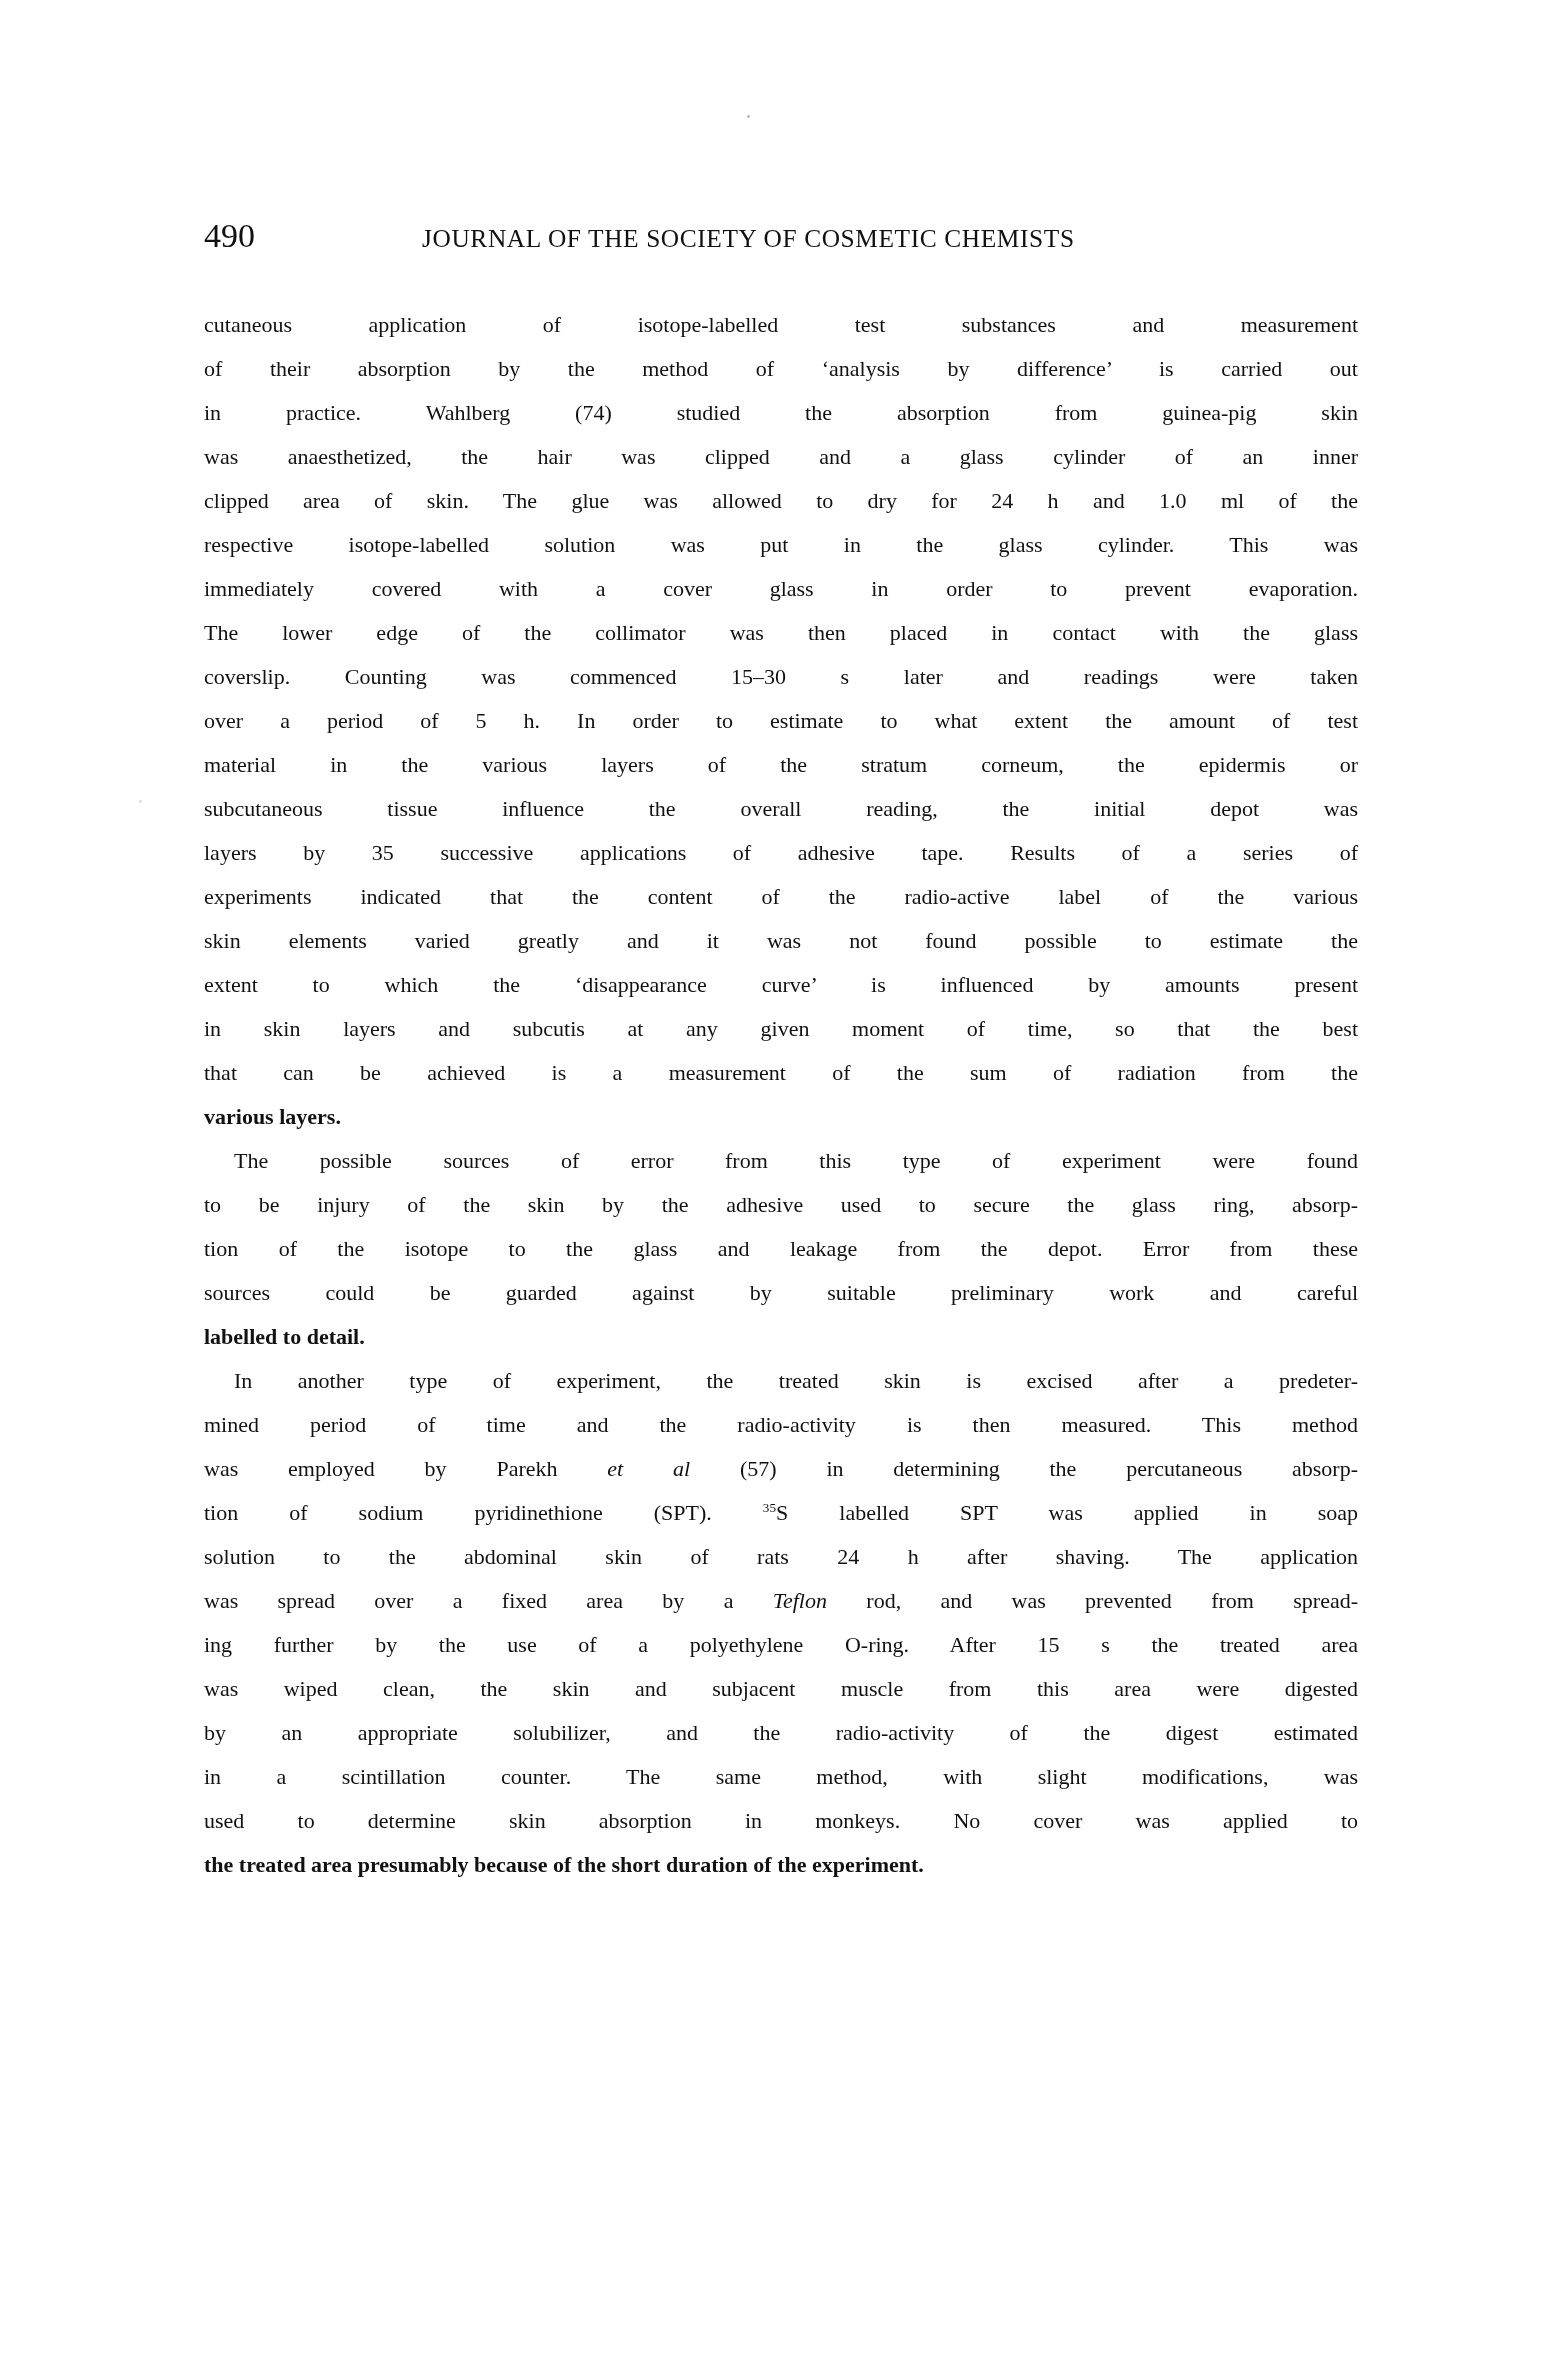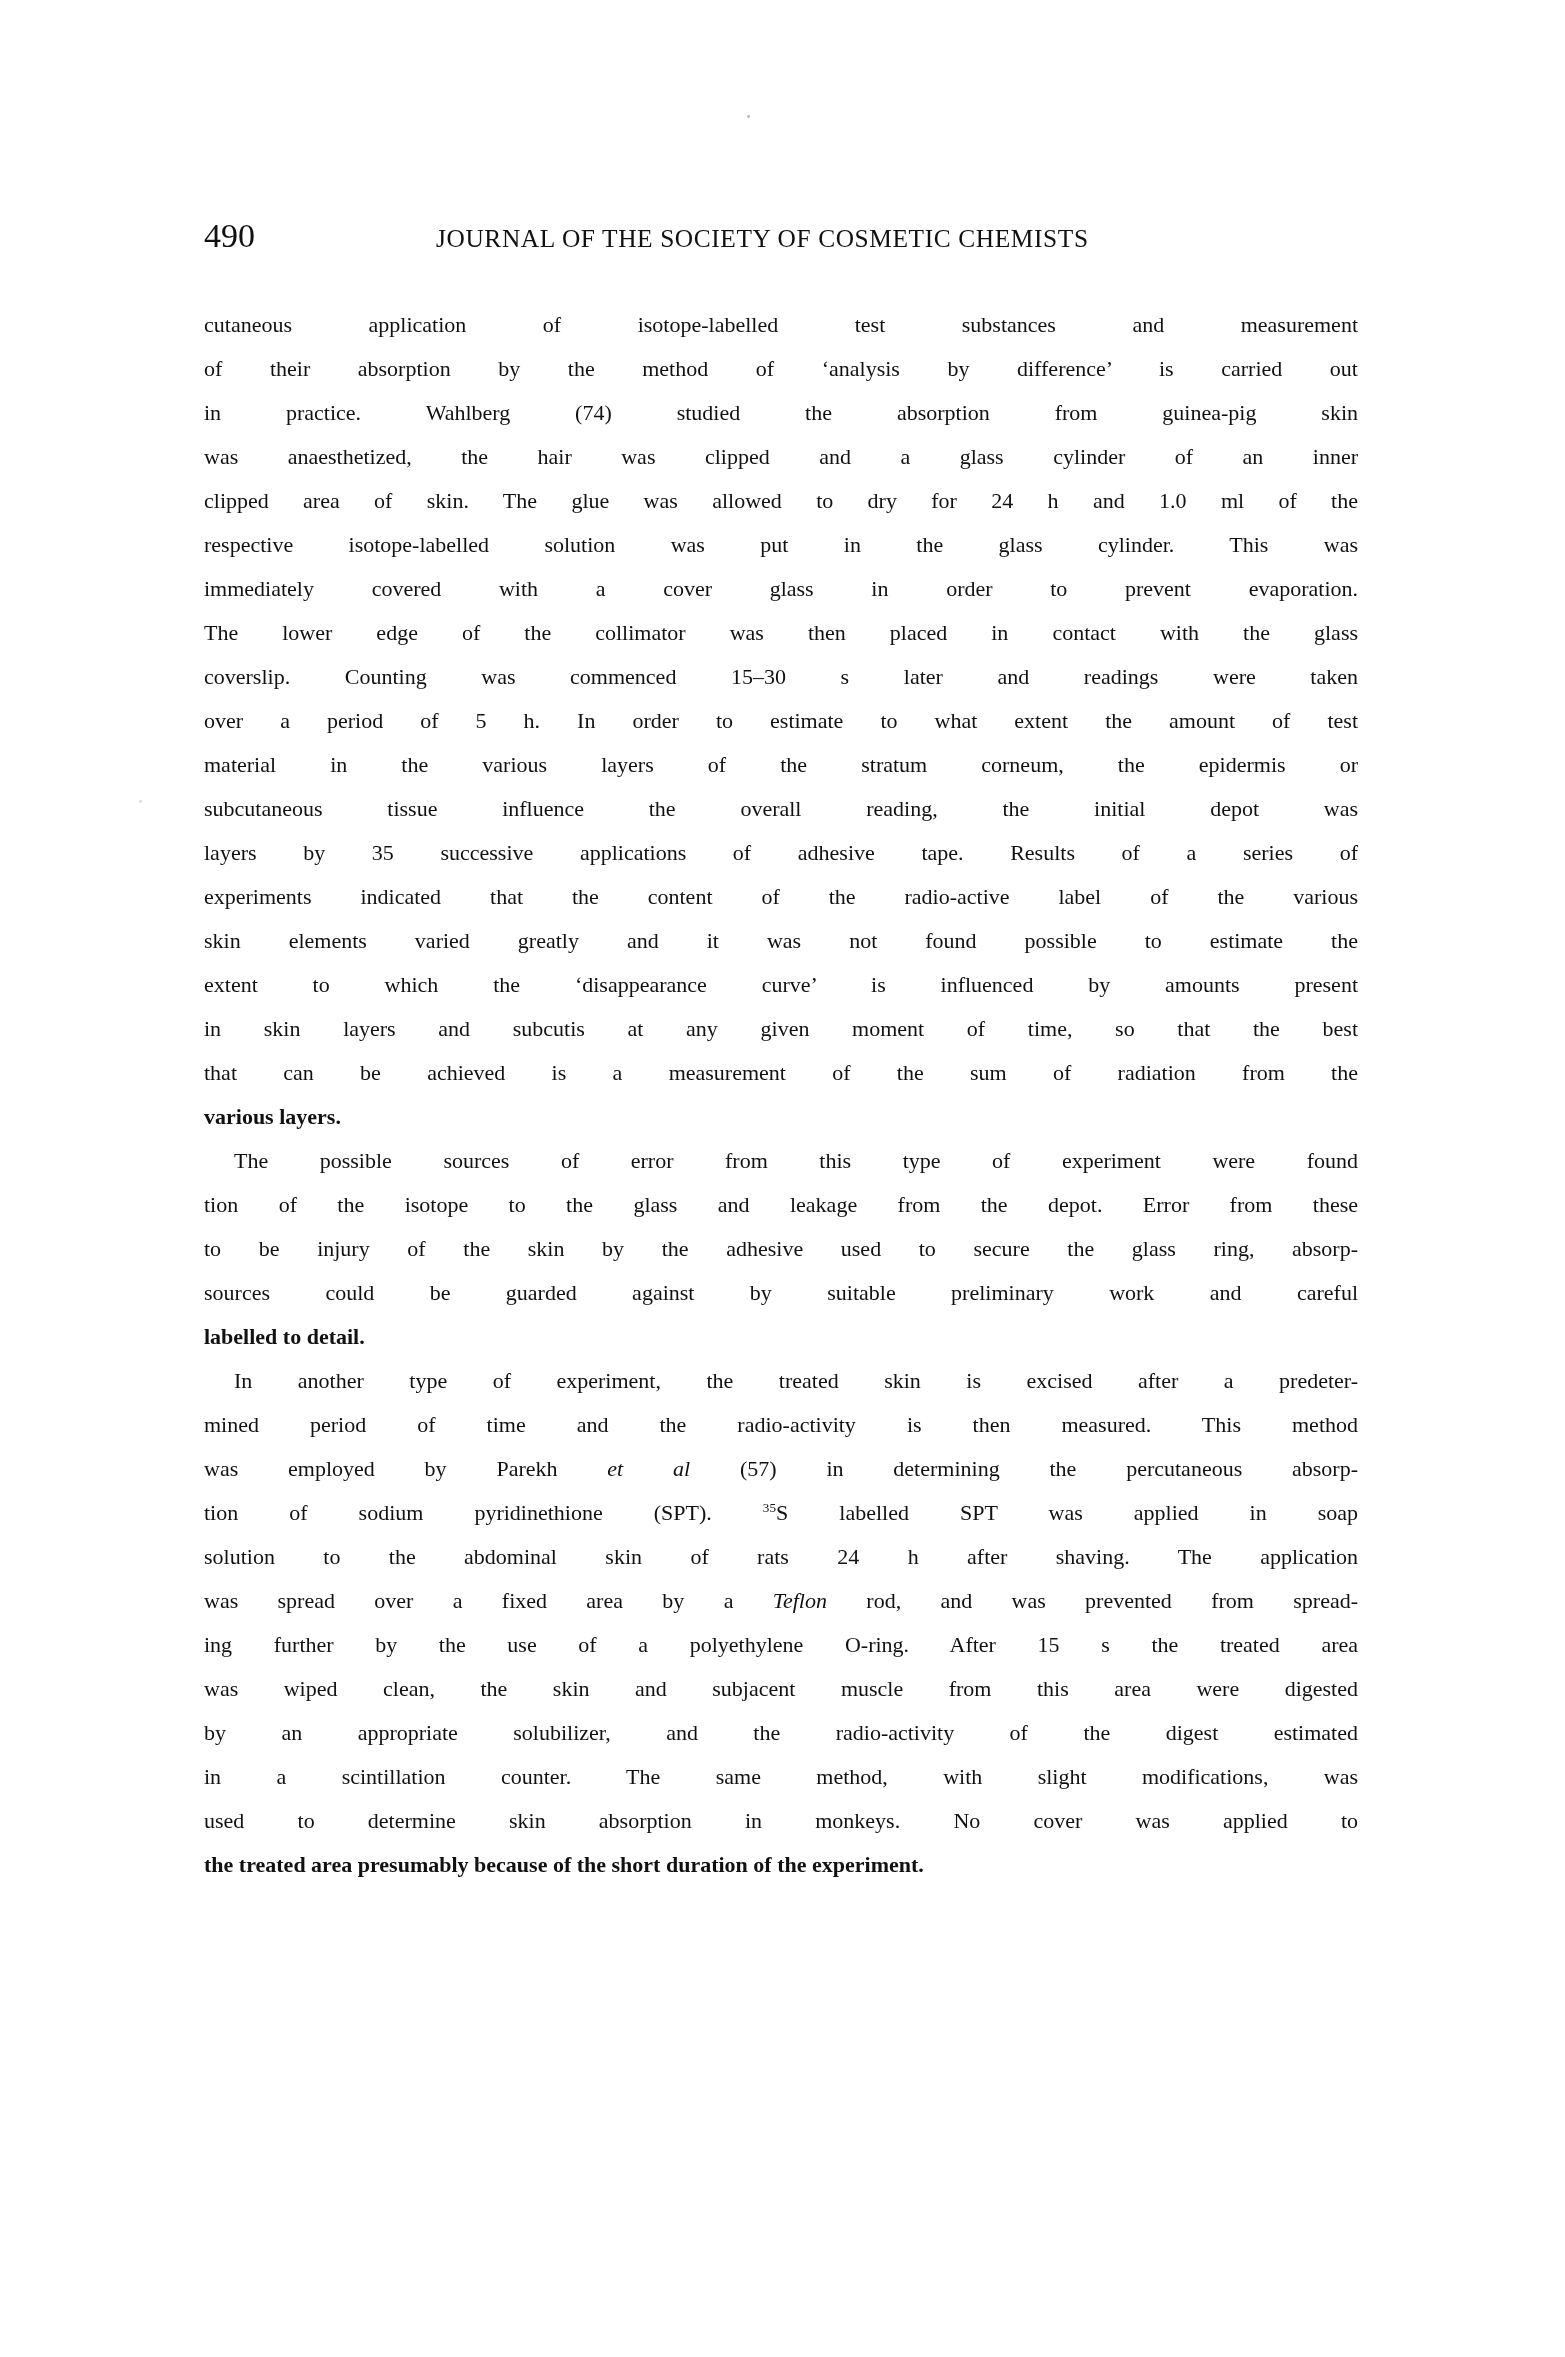--- a/index.html
+++ b/index.html
@@ -1,20 +1,20 @@
 <!DOCTYPE html>
 <html style="font-size:15px"><head>
 <meta charset="utf-8">
 <style>
   html, body { margin: 0; padding: 0; background: #ffffff; }
   body { width: 1566px; height: 2358px; position: relative; overflow: hidden; }
   .page { position: absolute; left: 0; top: 0; width: 1566px; height: 2358px; background: #fff; color: #111; }
   .header { position: absolute; top: 215px; left: 204px; width: 1154px; height: 41px; font-family: "Liberation Serif", "DejaVu Serif", serif; text-decoration: underline; }
   .page-number { position: absolute; left: 0; top: 0; font-size: 34px; line-height: 41px; }
-  .running-head { position: absolute; left: 232px; top: 3.8px; font-size: 25.4px; line-height: 38px; letter-spacing: 0.6px; text-transform: uppercase; font-variant: small-caps; }
+  .running-head { position: absolute; left: 218px; top: 3.8px; font-size: 25.4px; line-height: 38px; letter-spacing: 0.6px; text-transform: uppercase; font-variant: small-caps; }
   .body-text { position: absolute; left: 204px; top: 303px; width: 1154px; font-family: "Liberation Serif", "DejaVu Serif", serif; font-size: 22px; line-height: 44px; }
   .line { display: block; white-space: nowrap; height: 44px; text-align: justify; text-align-last: justify; }
   .line.last { text-align: center; text-align-last: left; font-weight: bold; }
   .line.indent { padding-left: 30px; }
   .speck { position: absolute; width: 2.8px; height: 2.8px; background: #bbb; border-radius: 50%; }
   sup { font-size: 0.6em; line-height: 0; vertical-align: 0.6em; }
 </style>
 </head>
 <body>
 
@@ -44,22 +44,22 @@
         <span class="line">layers by 35 successive applications of adhesive tape. Results of a series of</span>
         <span class="line">experiments indicated that the content of the radio-active label of the various</span>
         <span class="line">skin elements varied greatly and it was not found possible to estimate the</span>
         <span class="line">extent to which the ‘disappearance curve’ is influenced by amounts present</span>
         <span class="line">in skin layers and subcutis at any given moment of time, so that the best</span>
         <span class="line">that can be achieved is a measurement of the sum of radiation from the</span>
         <span class="line last">various layers.</span>
       </div>
       <div>
         <span class="line indent">The possible sources of error from this type of experiment were found</span>
+        <span class="line">to be injury of the skin by the adhesive used to secure the glass ring, absorp-</span>
         <span class="line">tion of the isotope to the glass and leakage from the depot. Error from these</span>
-        <span class="line">to be injury of the skin by the adhesive used to secure the glass ring, absorp-</span>
         <span class="line">sources could be guarded against by suitable preliminary work and careful</span>
         <span class="line last">labelled to detail.</span>
       </div>
       <div>
         <span class="line indent">In another type of experiment, the treated skin is excised after a predeter-</span>
         <span class="line">mined period of time and the radio-activity is then measured. This method</span>
         <span class="line">was employed by Parekh <i>et al</i> (57) in determining the percutaneous absorp-</span>
         <span class="line">tion of sodium pyridinethione (SPT). <sup>35</sup>S labelled SPT was applied in soap</span>
         <span class="line">solution to the abdominal skin of rats 24 h after shaving. The application</span>
         <span class="line">was spread over a fixed area by a <i>Teflon</i> rod, and was prevented from spread-</span>

